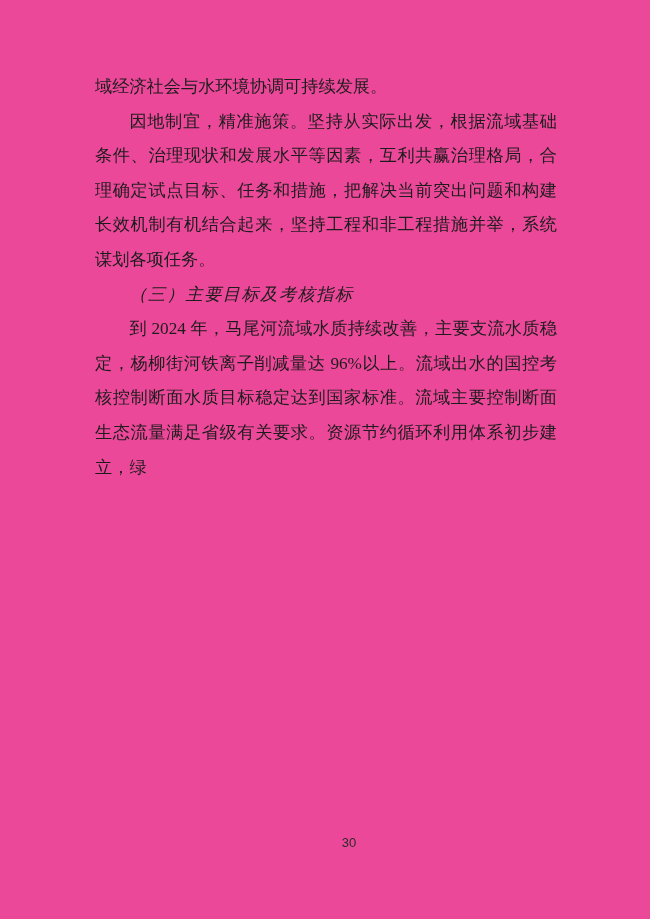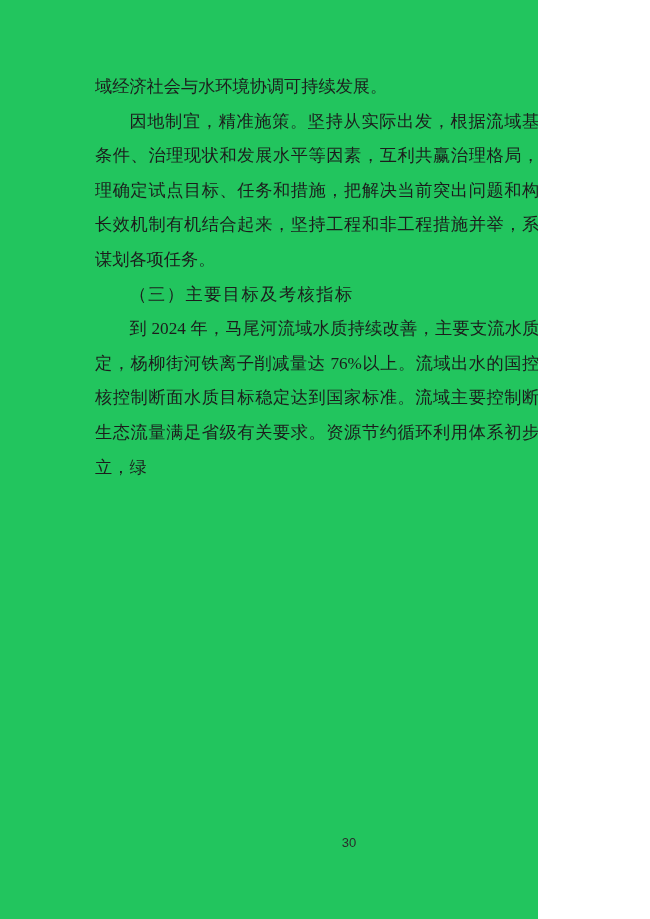--- a/index.html
+++ b/index.html
@@ -2,23 +2,23 @@
 <html><head>
 <meta charset="utf-8">
 <style>
   html, body {
     margin: 0;
     padding: 0;
     background: #ffffff;
   }
   .page {
     position: relative;
-    width: 538px;
+    width: 650px;
     height: 919px;
-    background: #22c55e;
+    background: #ec4899;
     overflow: hidden;
     font-family: "Liberation Serif", "DejaVu Serif", serif;
     color: #1c1c1c;
   }
   .content {
     position: absolute;
     top: 70px;
     left: 95px;
     width: 462px;
     font-size: 17.2px;
@@ -31,20 +31,21 @@
     margin: 0;
     text-indent: 2em;
   }
   .para.no-indent {
     text-indent: 0;
   }
   .lead {
     font-weight: normal;
   }
   .heading-kai {
+    font-style: italic;
     letter-spacing: 1.5px;
   }
   .footer {
     position: absolute;
     top: 833px;
     left: 0;
     width: 650px;
     text-align: center;
     margin-left: 24px;
   }
@@ -61,20 +62,20 @@
   <div class="content">
 
     <p class="para no-indent"><span>域经济社会与水环境协调可持续发展。</span></p>
 
     <p class="para"><b class="lead">因地制宜，精准施策。</b><span>坚持从实际出发，根据流域基础条件、治理现状和发展水平等因素，互利共赢治理格局，合理确定试点目标、任务和措施，把解决当前突出问题和构建长效机制有机结合起来，坚持工程和非工程措施并举，系统谋划各项任务。</span></p>
 
 
 
     <p class="para heading-kai"><span>（三）主要目标及考核指标</span></p>
 
-    <p class="para"><span>到 2024 年，马尾河流域水质持续改善，主要支流水质稳定，杨柳街河铁离子削减量达 76%以上。流域出水的国控考核控制断面水质目标稳定达到国家标准。流域主要控制断面生态流量满足省级有关要求。资源节约循环利用体系初步建立，绿</span></p>
+    <p class="para"><span>到 2024 年，马尾河流域水质持续改善，主要支流水质稳定，杨柳街河铁离子削减量达 96%以上。流域出水的国控考核控制断面水质目标稳定达到国家标准。流域主要控制断面生态流量满足省级有关要求。资源节约循环利用体系初步建立，绿</span></p>
 
   </div>
 
   <div class="footer">
     <span class="page-num">30</span>
   </div>
 </div>
 
 </body></html>

